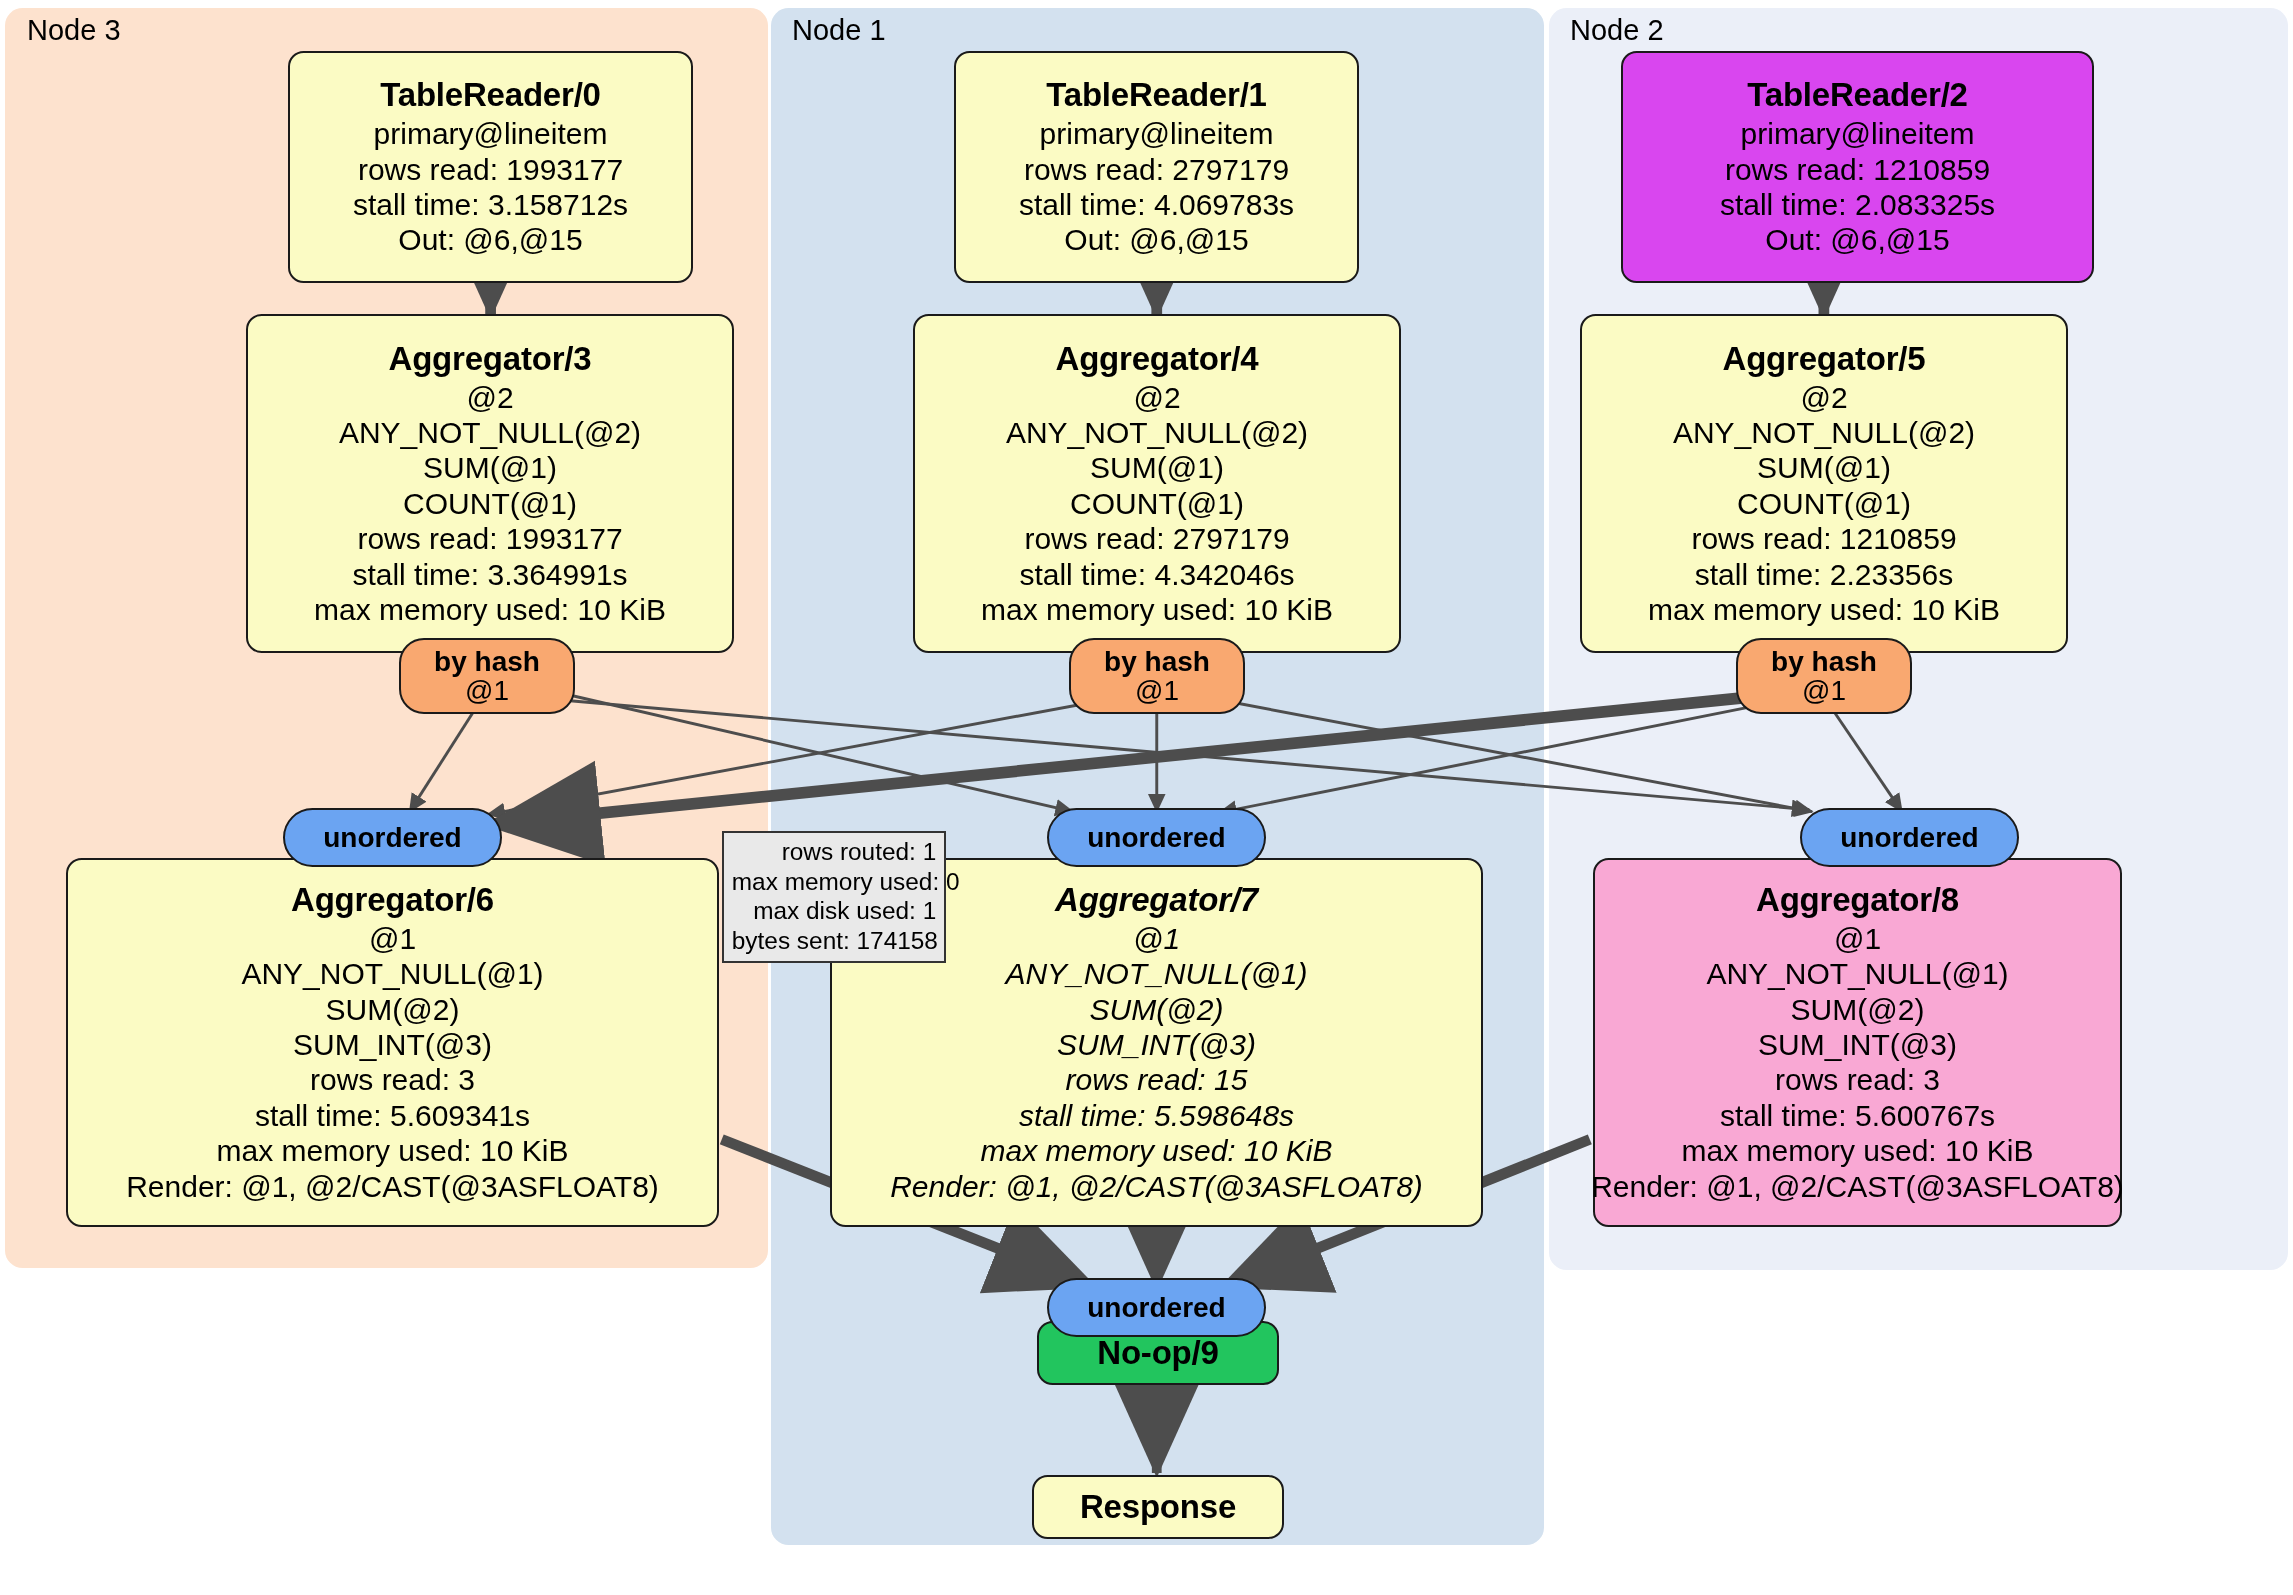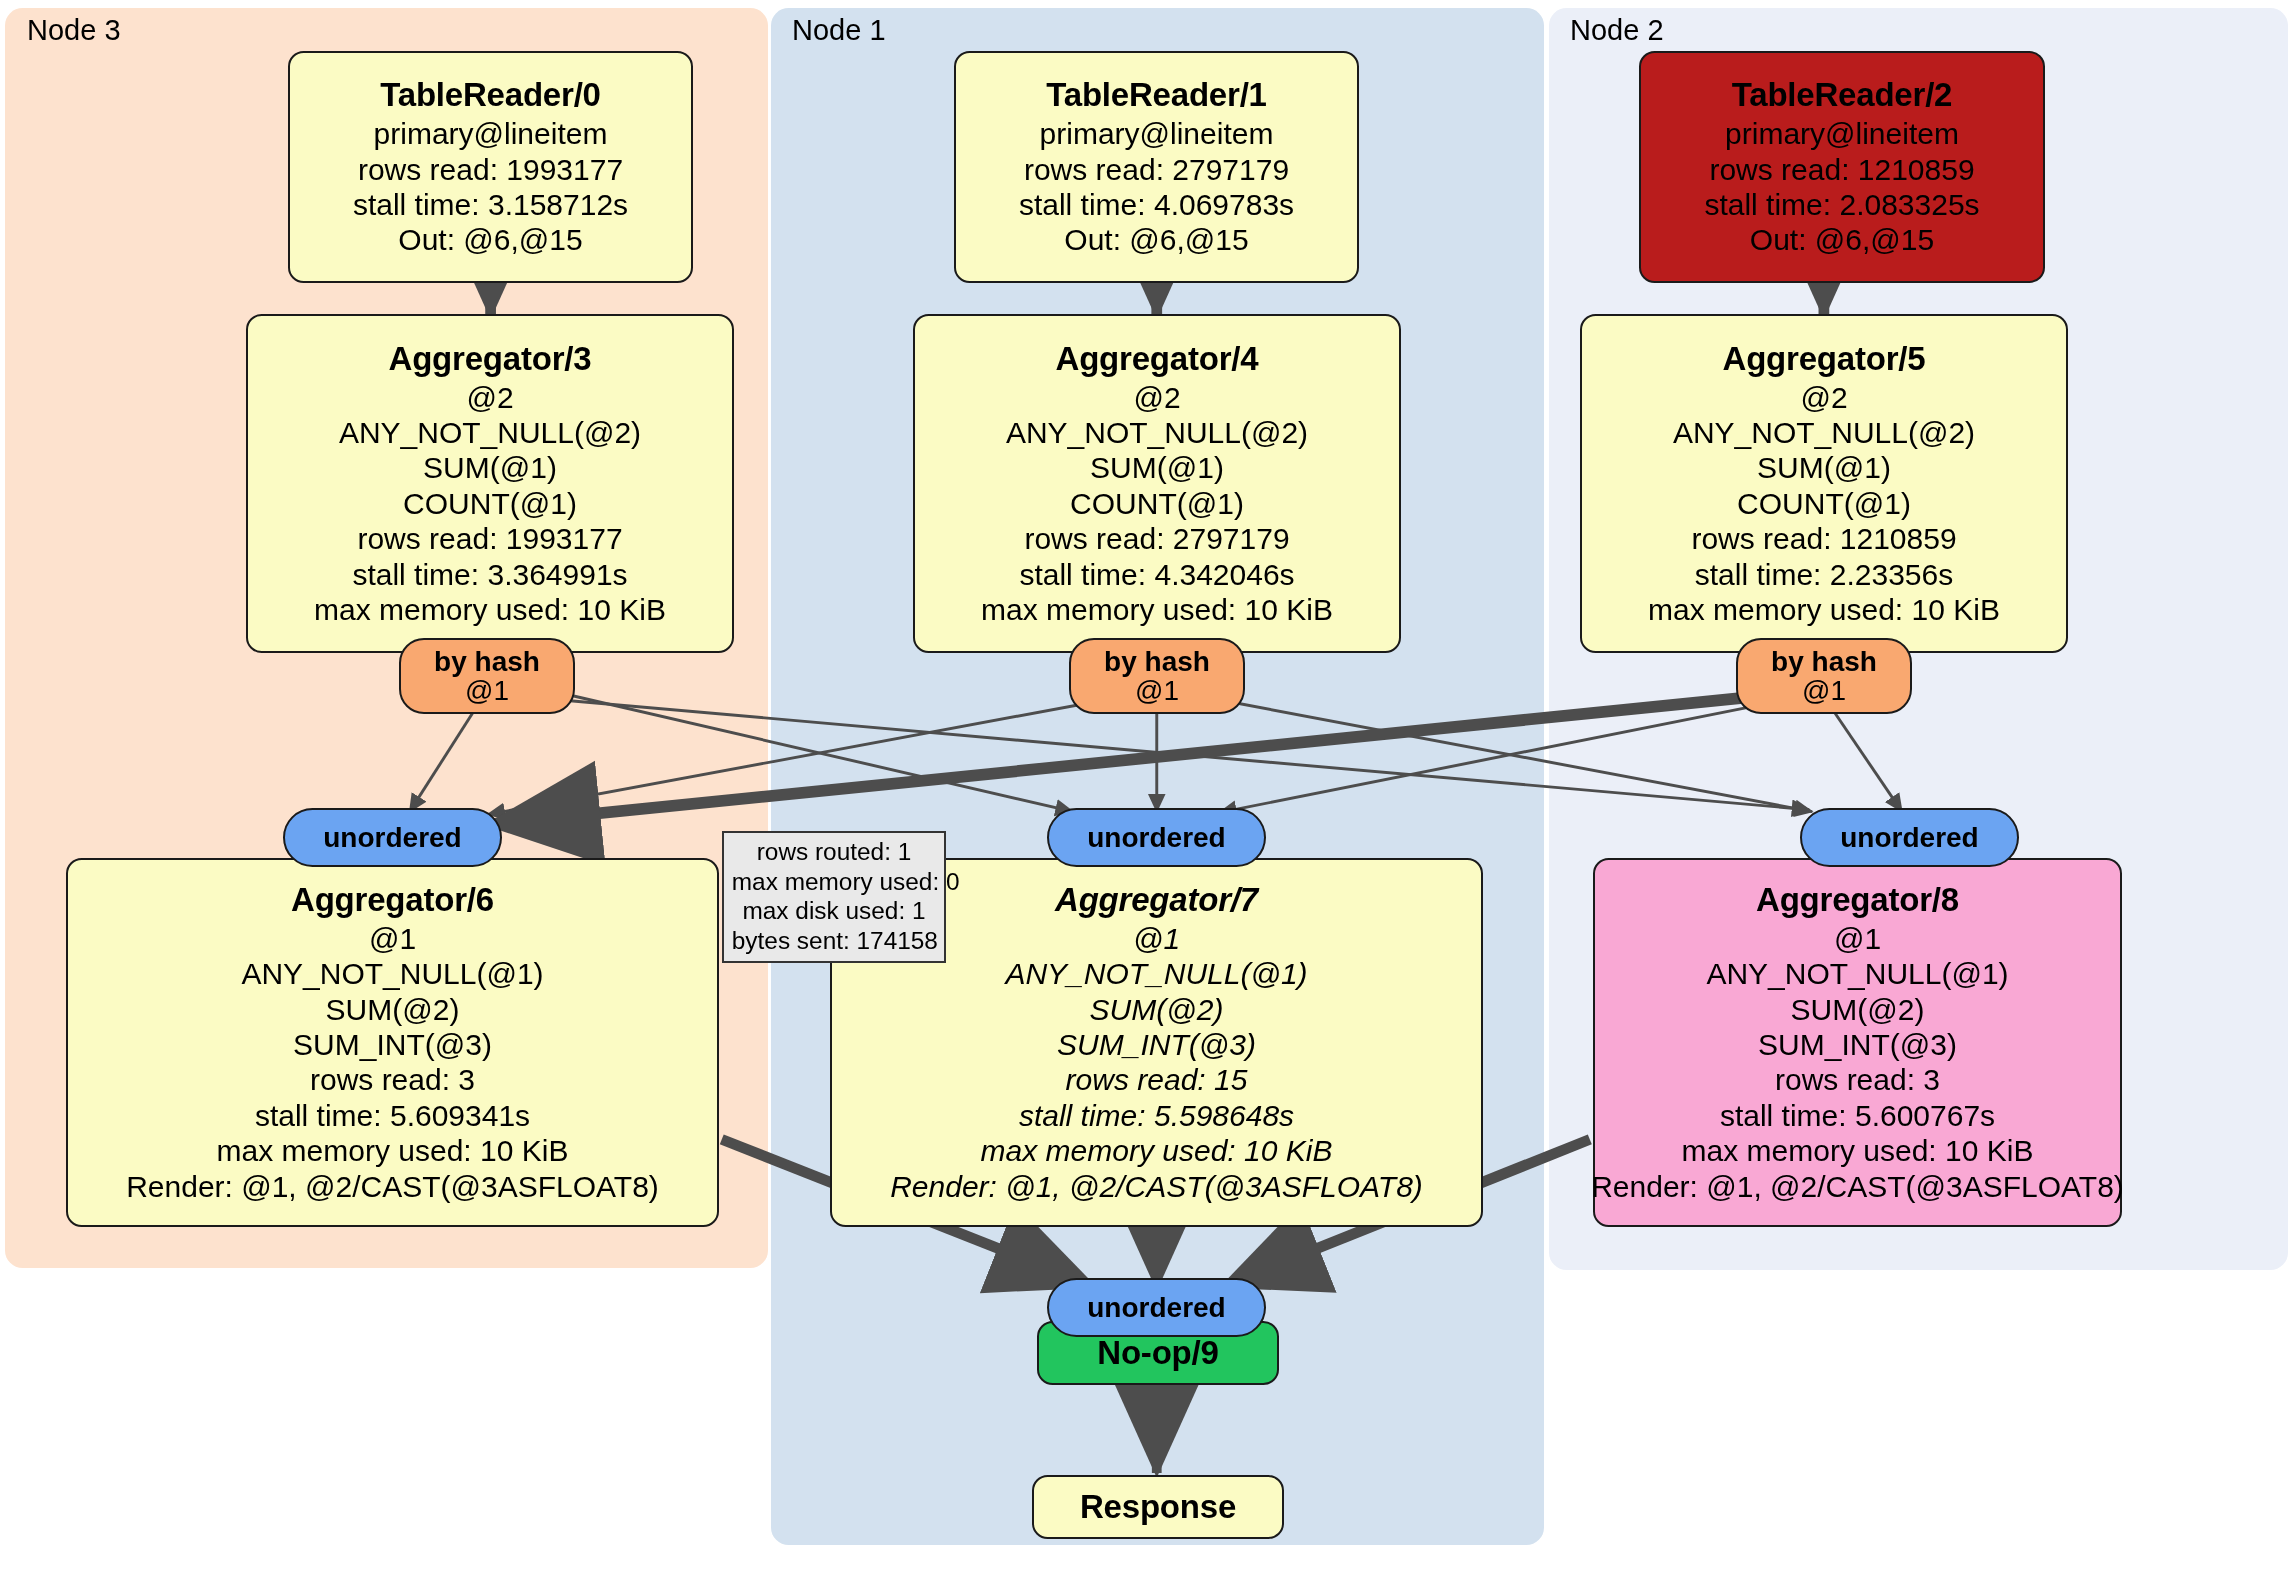--- a/index.html
+++ b/index.html
@@ -89,21 +89,21 @@
     font-size: 28px;
     font-weight: bold;
   }
 
   
   .stats-box {
     position: absolute;
     box-sizing: border-box;
     background: #e9e9e9;
     border: 2px solid #333;
-    text-align: center;
+    text-align: right;
     font-size: 24.4px;
     line-height: 1.22;
     padding: 3.9px 7.8px 4.9px 7.8px;
     color: #000;
     z-index: 12;
   }
   .stats-box .ln { white-space: nowrap; }
 
   
   #edges {
@@ -174,21 +174,21 @@
   </div>
 
   <div class="gnode" style="left: 954px; top: 51px; width: 405px; height: 232px; background: rgb(251, 251, 196);">
     <div class="title">TableReader/1</div>
     <div class="ln">primary@lineitem</div>
     <div class="ln">rows read: 2797179</div>
     <div class="ln">stall time: 4.069783s</div>
     <div class="ln">Out: @6,@15</div>
   </div>
 
-  <div class="gnode" style="left: 1621px; top: 51px; width: 406px; height: 232px; background: #b91c1c; margin-left: 18px;">
+  <div class="gnode" style="left: 1621px; top: 51px; width: 473px; height: 232px; background: #d946ef;">
     <div class="title">TableReader/2</div>
     <div class="ln">primary@lineitem</div>
     <div class="ln">rows read: 1210859</div>
     <div class="ln">stall time: 2.083325s</div>
     <div class="ln">Out: @6,@15</div>
   </div>
 
   <div class="gnode" style="left: 246px; top: 314px; width: 488px; height: 339px; background: rgb(251, 251, 196);">
     <div class="title">Aggregator/3</div>
     <div class="ln">@2</div>

